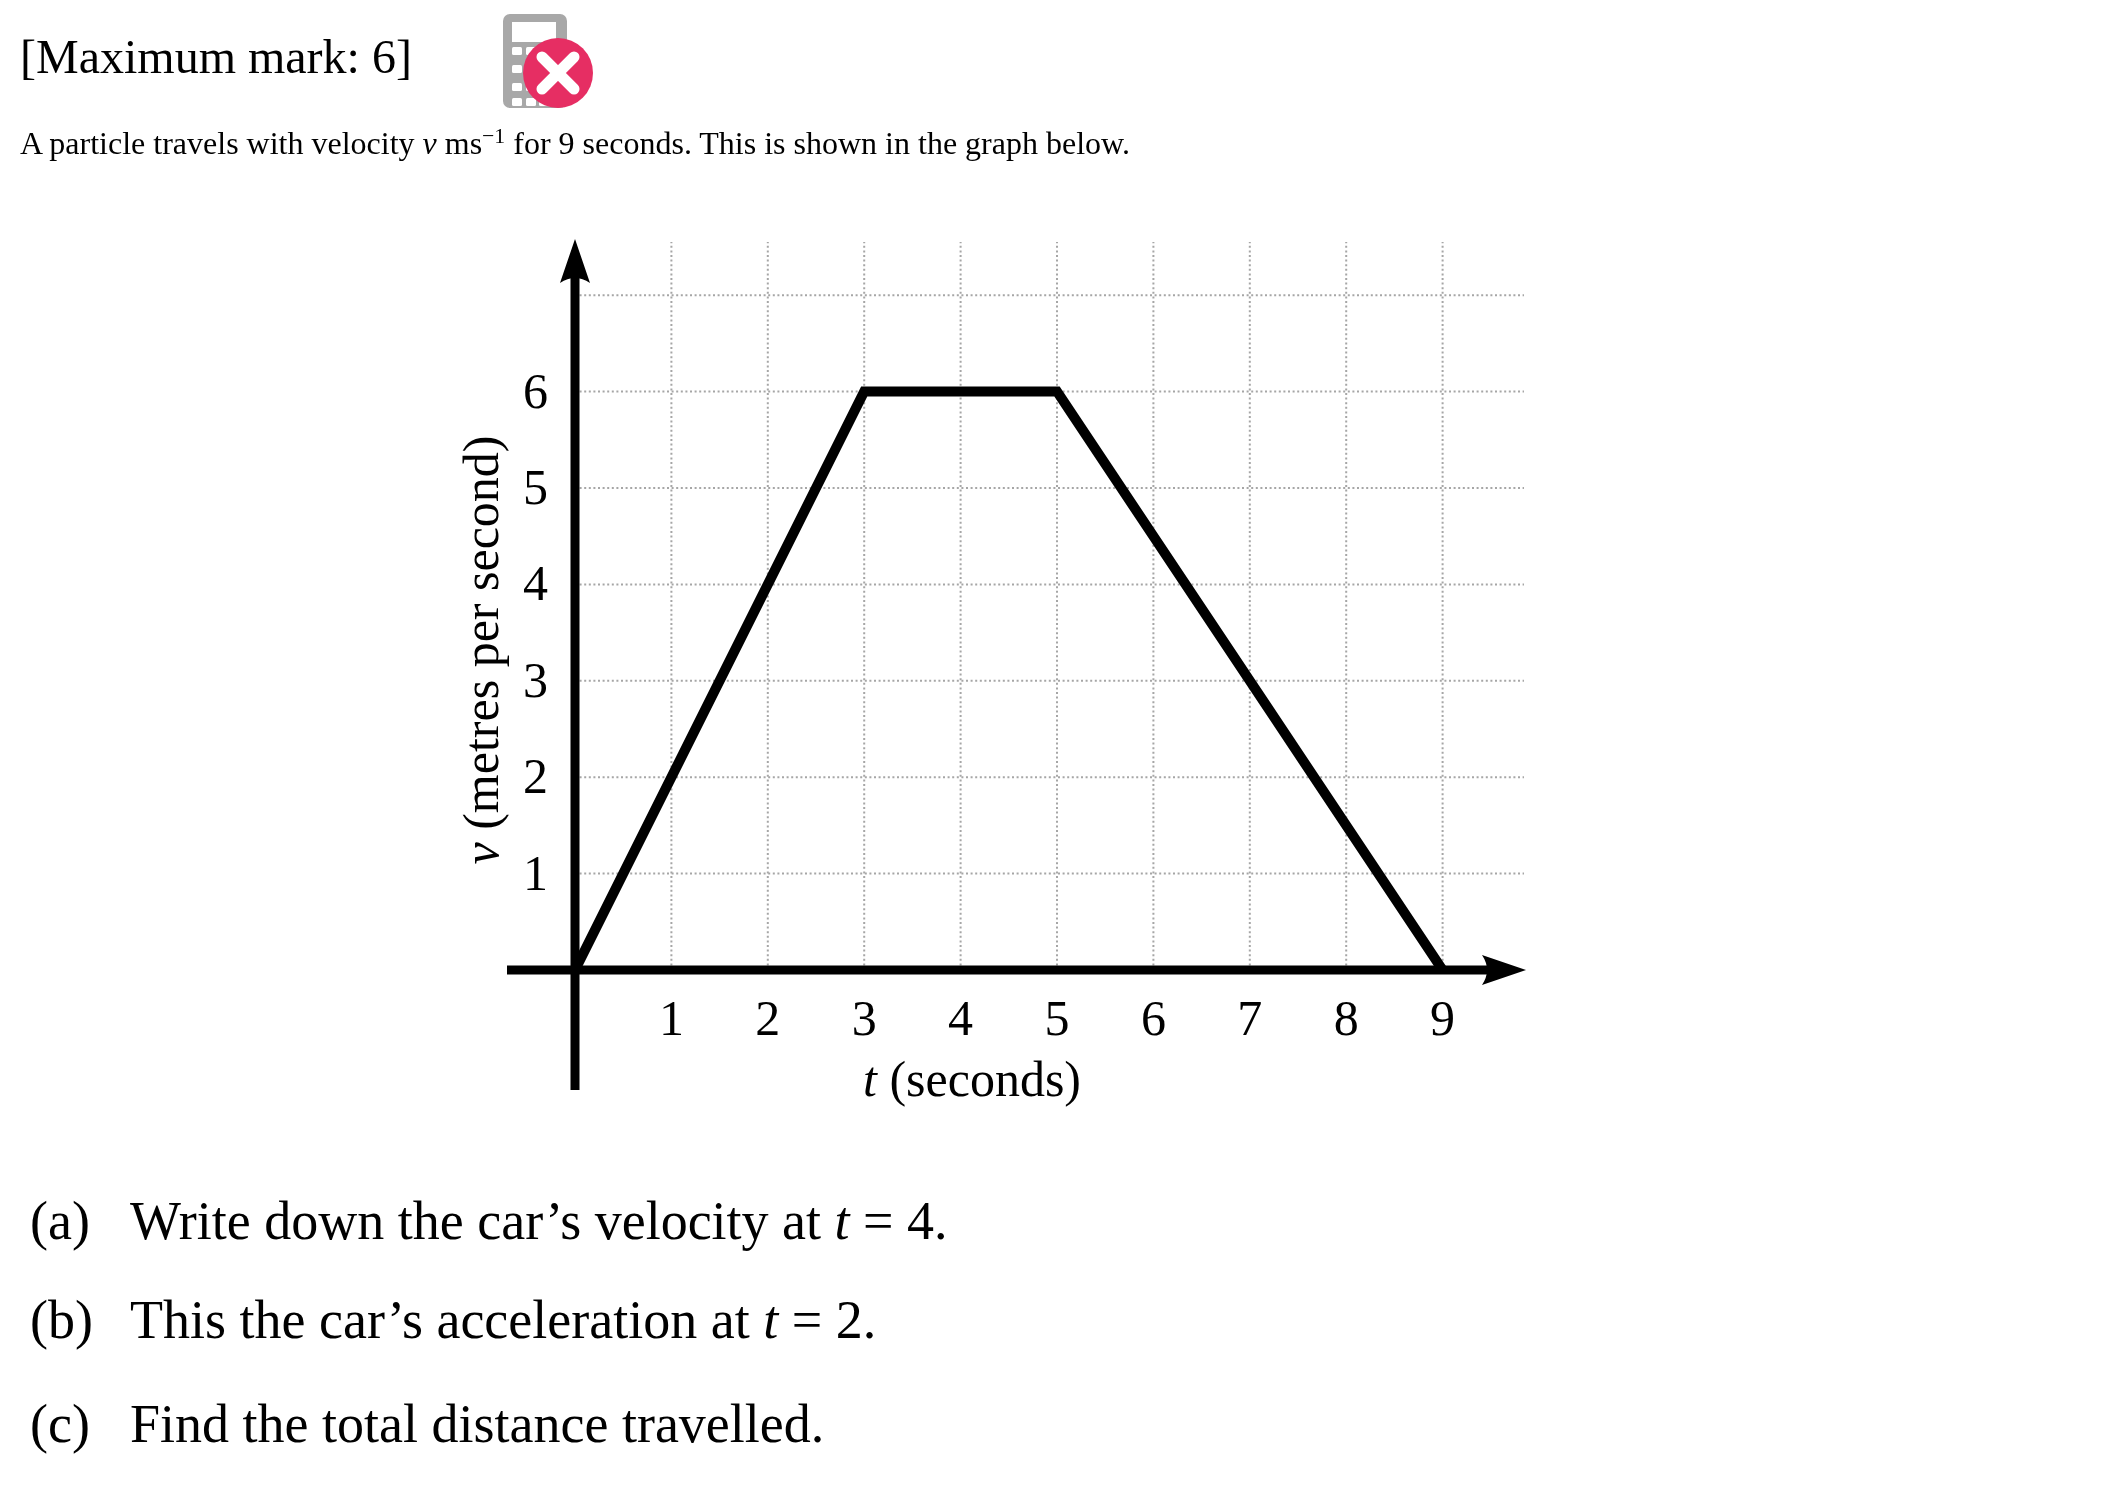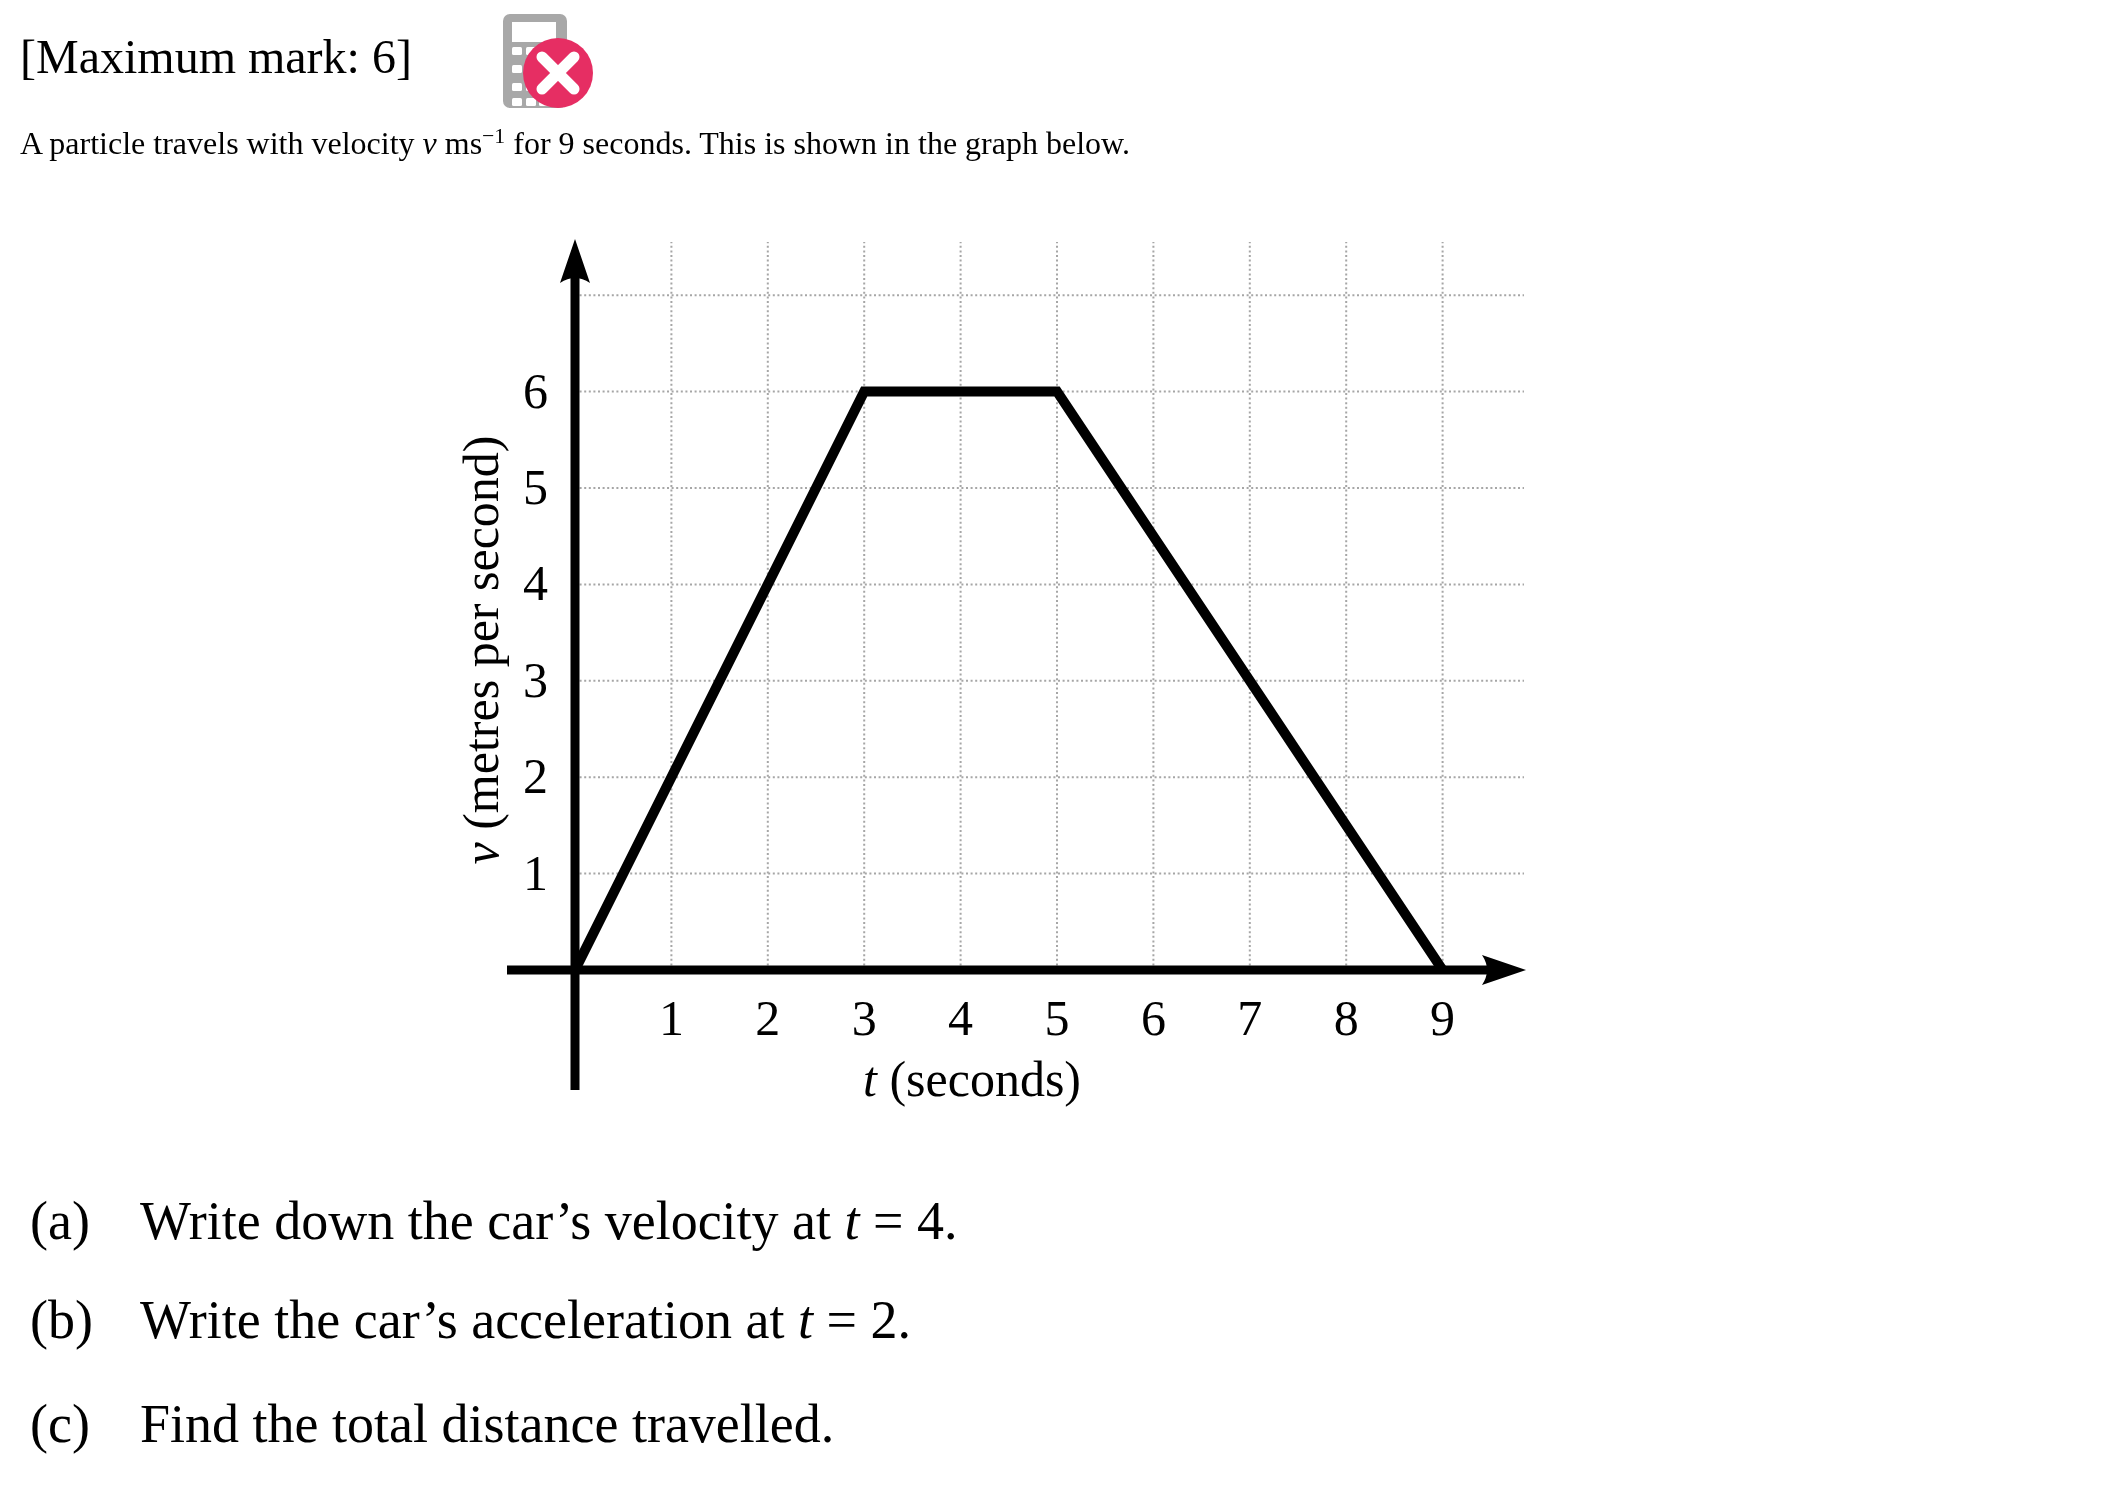--- a/index.html
+++ b/index.html
@@ -20,21 +20,21 @@
   }
   .intro-line {
     left: 20px; top: 126px;
     font-size: 32px; line-height: 1;
     white-space: nowrap;
   }
   .mvar { font-style: italic; }
   .sup { font-size: 0.68em; vertical-align: 0.5em; }
   .qrow { left: 0; width: 2106px; height: 70px; font-size: 54px; line-height: 1; }
   .q-label { position: absolute; left: 30px; }
-  .q-text  { position: absolute; left: 140px; white-space: nowrap; font-family: Liberation Serif, serif; }
+  .q-text  { position: absolute; left: 130px; white-space: nowrap; font-family: Liberation Serif, serif; }
   .q-marks { position: absolute; right: 28px; }
   svg text {
     font-family: "Liberation Serif", "DejaVu Serif", serif;
     fill: #000000;
   }
   .tick-label { font-size: 50px; }
   .axis-label { font-size: 50px; }
 </style>
 </head>
 <body>
@@ -124,21 +124,21 @@
     <text class="axis-label" transform="translate(498,650) rotate(-90)" text-anchor="middle"><tspan class="mvar">v</tspan><tspan> (metres per second)</tspan></text>
   </svg>
 
   <div class="abs qrow" style="top:1194px;">
     <span class="q-label">(a)</span>
     <span class="q-text"><span>Write down the car’s velocity at </span><span class="mvar">t</span><span> = 4.</span></span>
     <span class="q-marks">[1]</span>
   </div>
   <div class="abs qrow" style="top:1293px;">
     <span class="q-label">(b)</span>
-    <span class="q-text"><span>Write the car’s acceleration at </span><span class="mvar">t</span><span> = 2.</span></span>
+    <span class="q-text"><span>This the car’s acceleration at </span><span class="mvar">t</span><span> = 2.</span></span>
     <span class="q-marks">[2]</span>
   </div>
   <div class="abs qrow" style="top:1397px;">
     <span class="q-label">(c)</span>
     <span class="q-text"><span>Find the total distance travelled.</span><span class="mvar"></span><span></span></span>
     <span class="q-marks">[3]</span>
   </div>
 
 </div>
 

